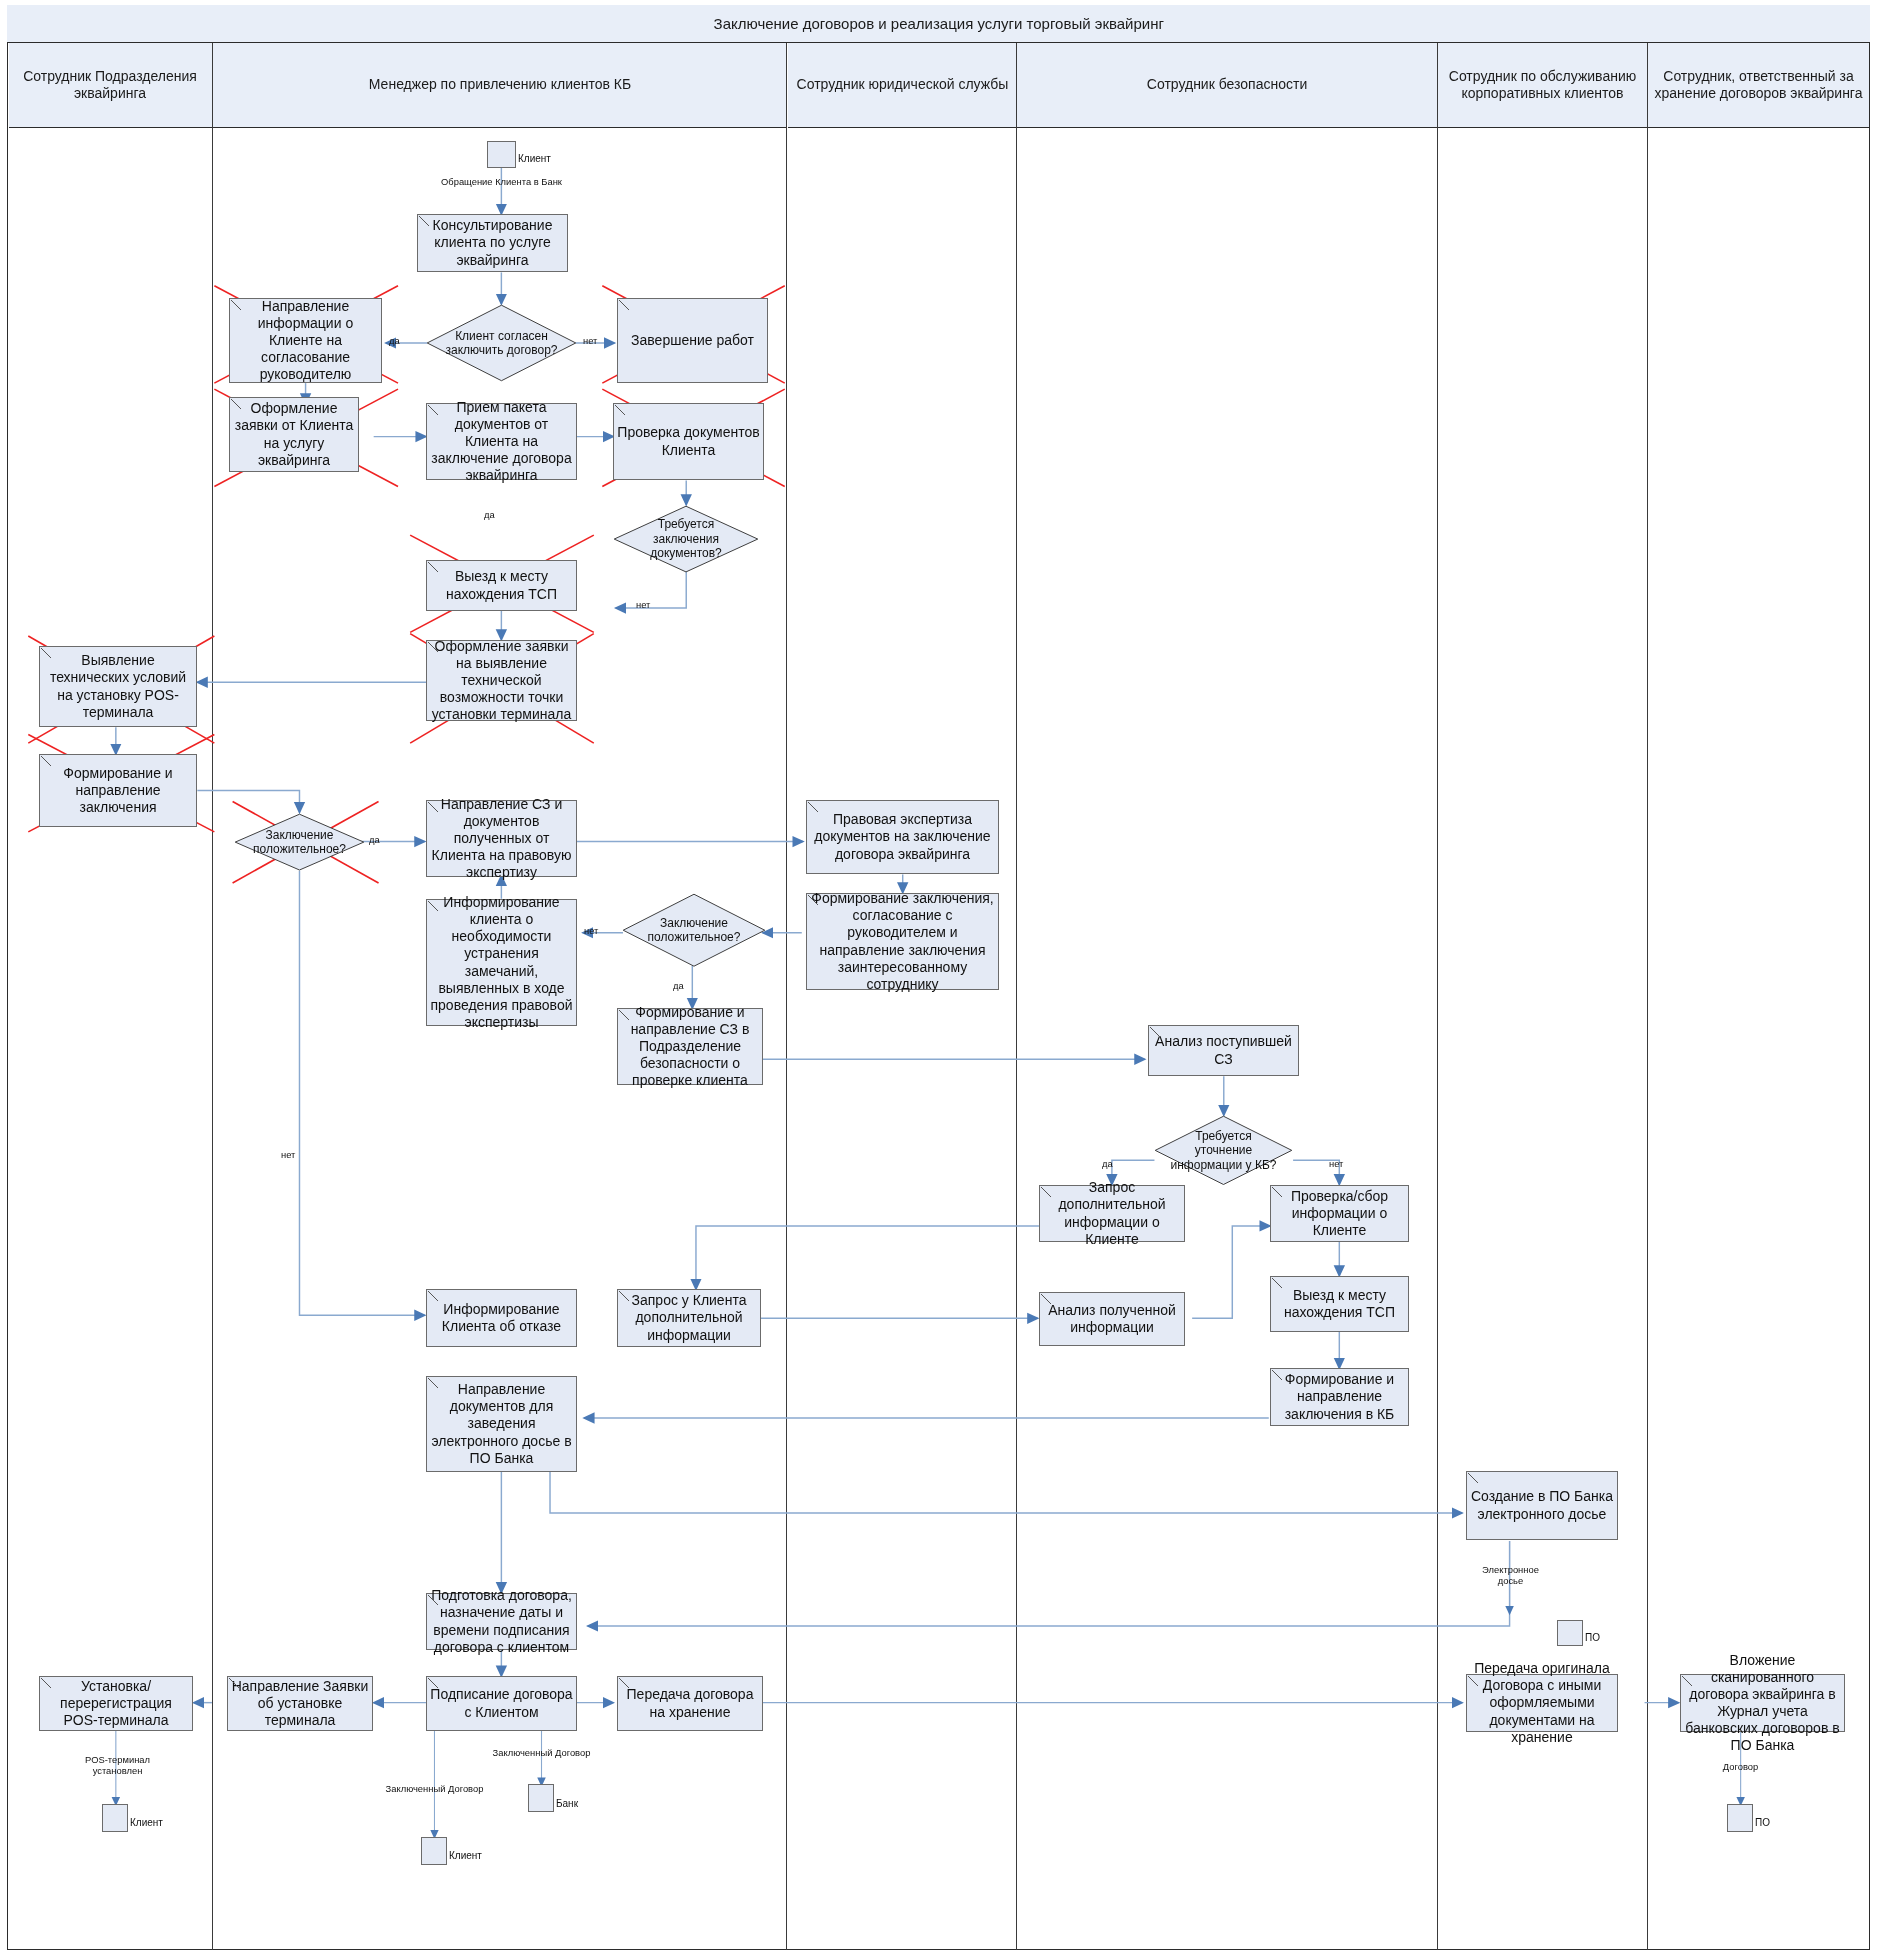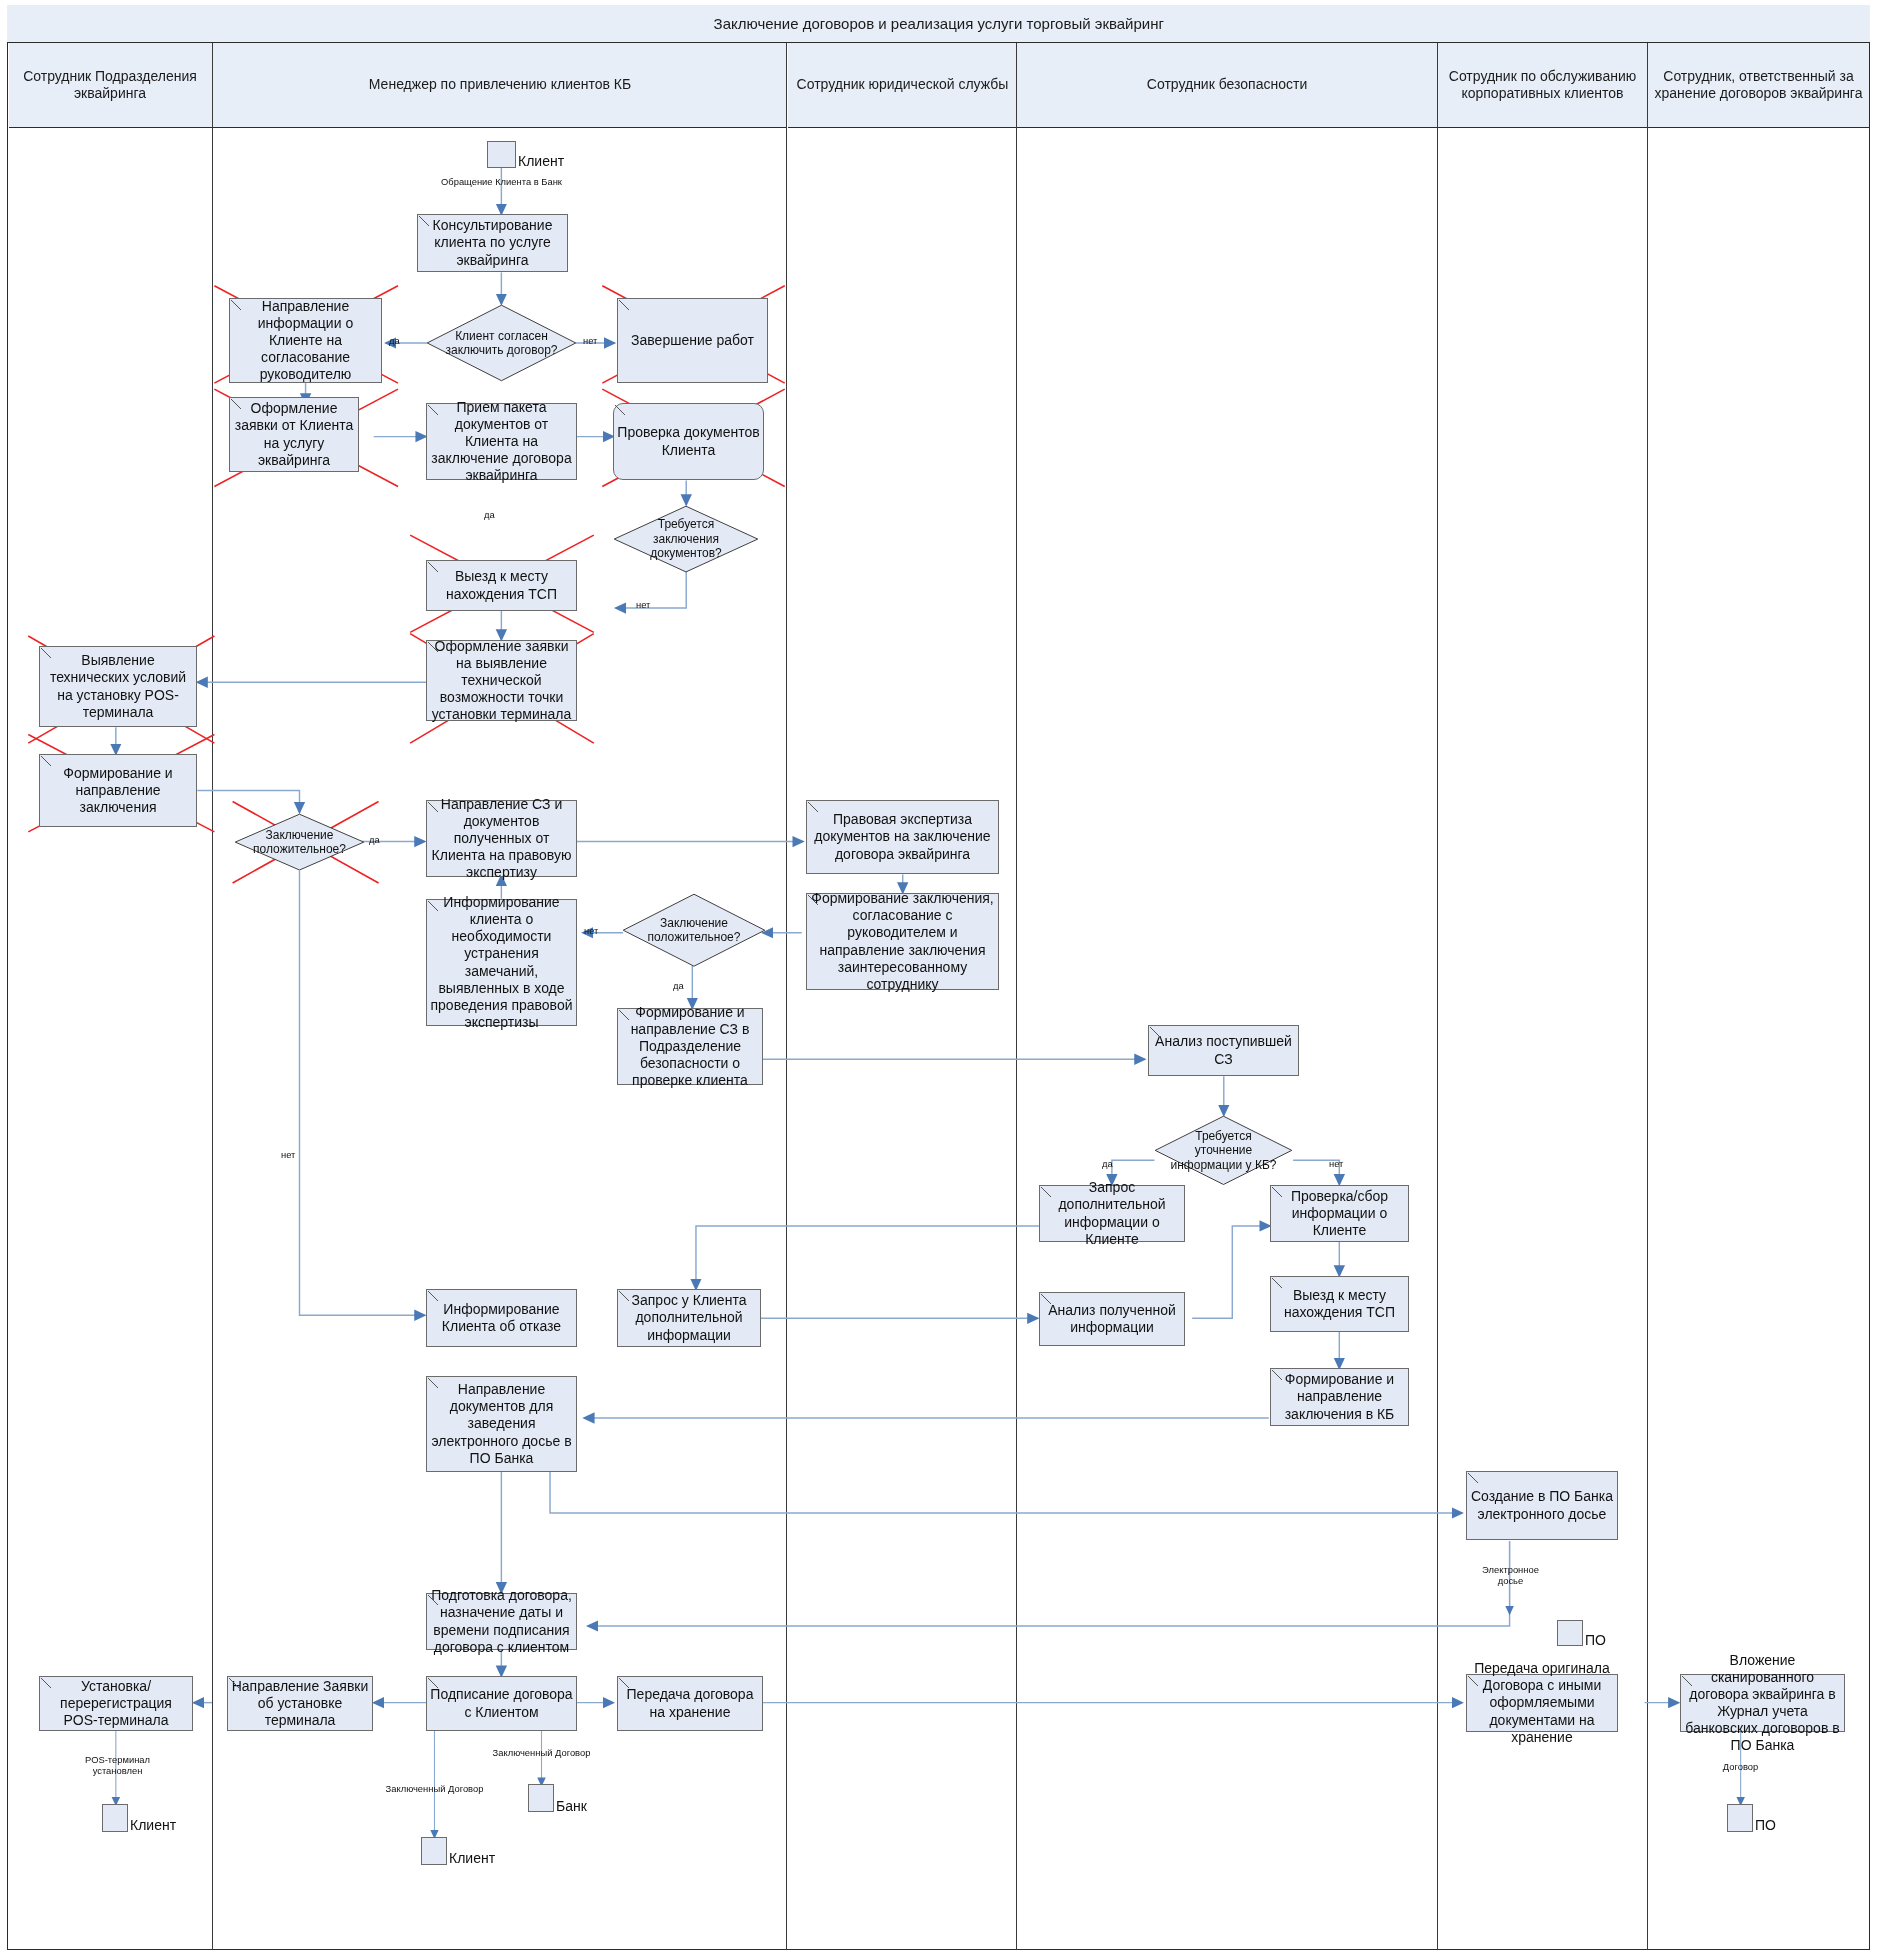--- a/index.html
+++ b/index.html
@@ -27,21 +27,21 @@
                 border-top:0.8px solid #6b6b6b;transform-origin:left top;
                 background:linear-gradient(to bottom left, transparent calc(50% - 0.4px), #555 calc(50% - 0.4px), #555 calc(50% + 0.4px), transparent calc(50% + 0.4px));
                 border-top:none;}
 
   .dec{position:absolute;box-sizing:border-box;}
   .dec .dia{position:absolute;inset:0;}
   .dec .lbl{position:absolute;inset:0;display:flex;align-items:center;justify-content:center;
             text-align:center;font-size:12px;line-height:1.2;color:#111;padding:0 10%;}
 
   .ent{position:absolute;background:#e4eaf5;border:1px solid #6b6b6b;box-sizing:border-box;}
-  .ent-lbl{position:absolute;font-size:14px;color:#111;white-space:nowrap;}
+  .ent-lbl{position:absolute;font-size:10px;color:#111;white-space:nowrap;}
 
   .flowlbl{position:absolute;font-size:9.4px;color:#111;white-space:nowrap;line-height:1.2;text-align:center;}
   .flowlbl.multi{white-space:normal;}
 
   
   svg.wires{position:absolute;left:0;top:0;width:1879px;height:1955px;pointer-events:none;}
   svg.xout{position:absolute;left:0;top:0;width:1879px;height:1955px;pointer-events:none;}
 </style>
 </head>
 <body>
@@ -236,21 +236,21 @@
   </div>
 
   <div class="node" style="left:229px;top:397px;width:130px;height:75px;">
     <span>Оформление заявки от Клиента на услугу эквайринга</span>
   </div>
 
   <div class="node" style="left:426px;top:403px;width:151px;height:77px;">
     <span>Прием пакета документов от Клиента на заключение договора эквайринга</span>
   </div>
 
-  <div class="node" style="left:613px;top:403px;width:151px;height:77px;border-radius:10px;">
+  <div class="node" style="left:613px;top:403px;width:151px;height:77px;">
     <span>Проверка документов Клиента</span>
   </div>
 
   <div class="dec" style="left:613px;top:505px;width:146px;height:68px;">
     <svg class="dia" viewBox="0 0 240 112" preserveAspectRatio="none">
         <polygon points="120,2 238,56 120,110 2,56" fill="#e4eaf5" stroke="#3a3a3a" stroke-width="1.6"></polygon>
       </svg>
     <div class="lbl">Требуется заключения документов?</div>
   </div>
   <div class="flowlbl" style="left:484px;top:509px;">да</div>

